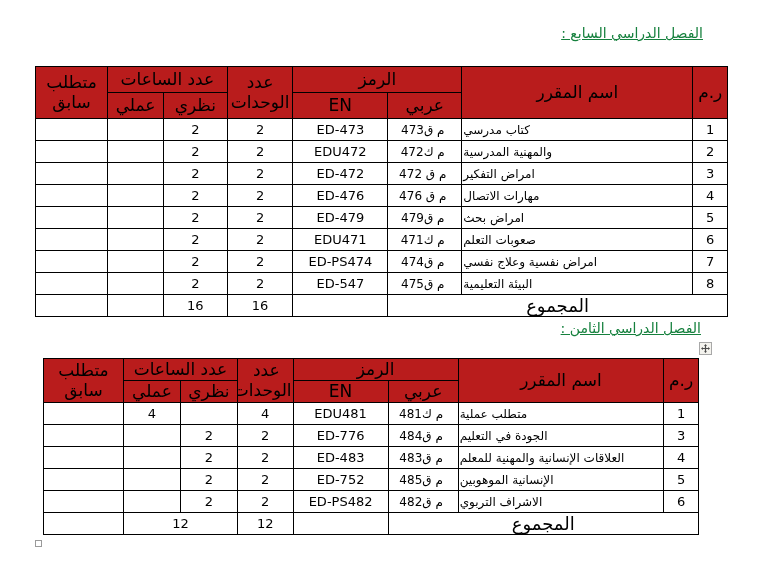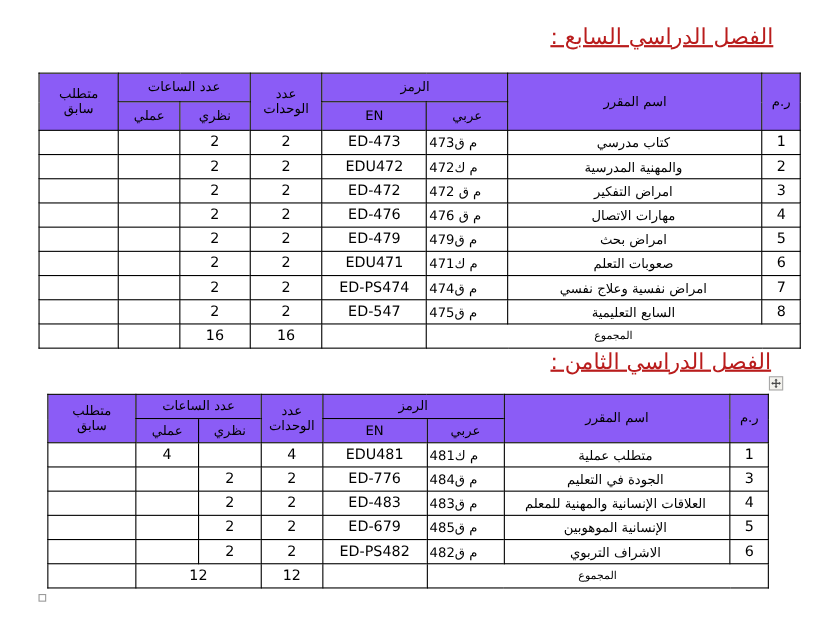--- a/index.html
+++ b/index.html
@@ -1,46 +1,46 @@
 <!DOCTYPE html>
 <html lang="ar"><head>
 <meta charset="utf-8">
 <style>
   html,body{margin:0;padding:0}
   body{
     width:759px;height:562px;background:#ffffff;position:relative;overflow:hidden;
     font-family:"DejaVu Sans",sans-serif;color:#000;
   }
   .sec-title{
-    position:absolute;direction:rtl;font-size:20px;line-height:18px;
-    text-decoration:underline;white-space:nowrap;color:#b91c1c;
+    position:absolute;direction:rtl;font-size:14px;line-height:18px;
+    text-decoration:underline;white-space:nowrap;color:#15803d;
   }
   #title7{top:24px;right:56px}
   #title8{top:319px;right:58px}
 
   table{position:absolute;border-collapse:collapse;table-layout:fixed;direction:rtl;background:#fff}
   #table7{left:35px;top:66px;width:693px}
   #table8{left:43px;top:358px;width:656px}
 
   th,td{
     border:1px solid #000;padding:0 2px;margin:0;overflow:hidden;
     font-size:12px;font-weight:normal;text-align:center;vertical-align:middle;
     white-space:nowrap;
   }
-  .hdr{background:#8b5cf6;white-space:pre-line;line-height:1.15;font-size:12px}
+  .hdr{background:#b91c1c;white-space:pre-line;line-height:1.15;font-size:17px}
   #table7 thead tr{height:26px}
   #table8 thead tr{height:22px}
   #table7 tbody tr{height:22px}
   #table8 tbody tr{height:22px}
   tr.total-row{height:23px}
 
-  .c-name{text-align:center;padding-right:4px;padding-left:1px}
-  .c-ar{text-align:left;padding-right:6px}
+  .c-name{text-align:left;padding-right:4px;padding-left:1px}
+  .c-ar{text-align:center;padding-right:6px}
   .c-num,.c-u,.c-th,.c-pr,.c-en{font-size:13px}
-  .c-total{font-size:10px}
+  .c-total{font-size:18px}
 
   .move-handle{
     position:absolute;left:699px;top:342px;width:13px;height:13px;
     border:1px solid #a8a8a8;background:#f4f3ee;
     display:flex;align-items:center;justify-content:center;box-sizing:border-box;
   }
   .move-handle svg{display:block}
   .resize-handle{
     position:absolute;left:35px;top:540px;width:7px;height:7px;
     border:1px solid #9a9a9a;background:#fff;box-sizing:border-box;
@@ -146,21 +146,21 @@
       <td class="c-name">امراض نفسية وعلاج نفسي</td>
       <td class="c-ar">م ق474</td>
       <td class="c-en">ED-PS474</td>
       <td class="c-u">2</td>
       <td class="c-th">2</td>
       <td class="c-pr"></td>
       <td></td>
     </tr>
     <tr>
       <td class="c-num">8</td>
-      <td class="c-name">السابع التعليمية</td>
+      <td class="c-name">البيئة التعليمية</td>
       <td class="c-ar">م ق475</td>
       <td class="c-en">ED-547</td>
       <td class="c-u">2</td>
       <td class="c-th">2</td>
       <td class="c-pr"></td>
       <td></td>
     </tr>
     <tr class="total-row">
       <td class="c-total" colspan="3">المجموع</td>
       <td class="c-en"></td>
@@ -237,21 +237,21 @@
       <td class="c-en">ED-483</td>
       <td class="c-u">2</td>
       <td class="c-th">2</td>
       <td class="c-pr"></td>
       <td></td>
     </tr>
     <tr>
       <td class="c-num">5</td>
       <td class="c-name">الإنسانية الموهوبين</td>
       <td class="c-ar">م ق485</td>
-      <td class="c-en">ED-679</td>
+      <td class="c-en">ED-752</td>
       <td class="c-u">2</td>
       <td class="c-th">2</td>
       <td class="c-pr"></td>
       <td></td>
     </tr>
     <tr>
       <td class="c-num">6</td>
       <td class="c-name">الاشراف التربوي</td>
       <td class="c-ar">م ق482</td>
       <td class="c-en">ED-PS482</td>

